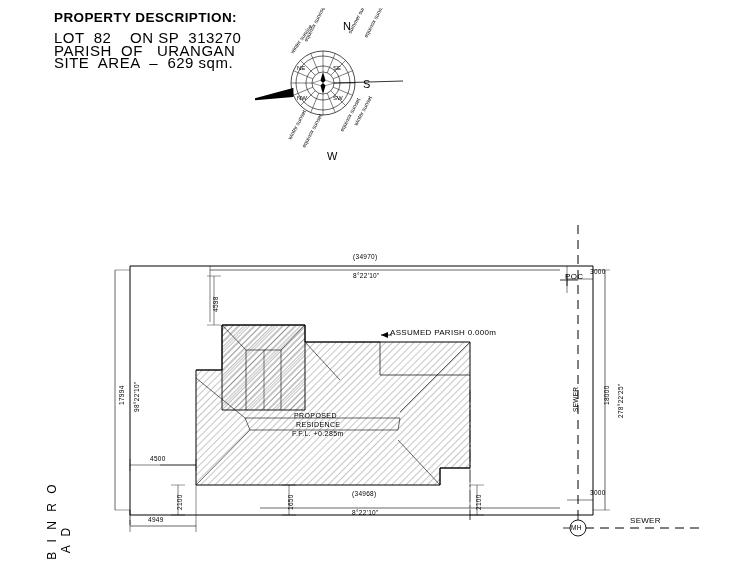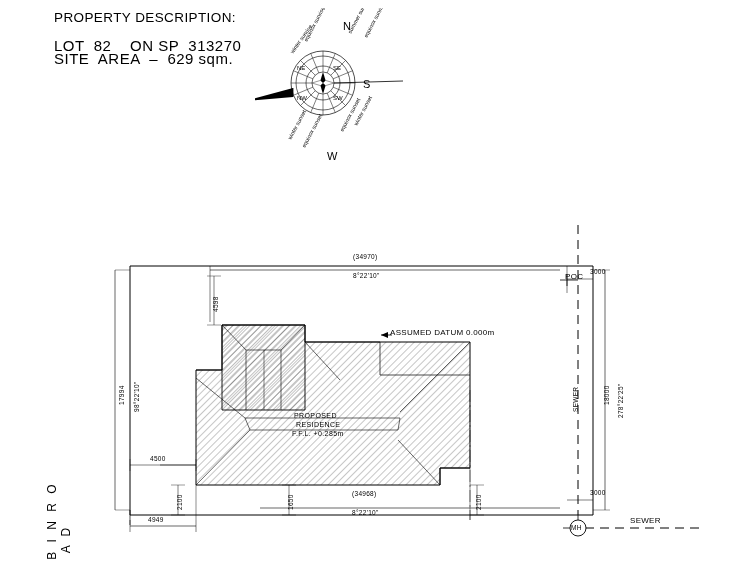--- a/index.html
+++ b/index.html
@@ -22,23 +22,23 @@
   }
   
   .prop-block {
     position: absolute;
     left: 54px;
     top: 10px;
     width: 220px;
   }
   .prop-title {
     font-size: 13.5px;
-    font-weight: normal;
+    font-weight: bold;
     letter-spacing: 0.4px;
-    margin-bottom: 15px;
+    margin-bottom: 7px;
   }
   .prop-line {
     font-size: 15px;
     letter-spacing: 0.5px;
     line-height: 12.5px;
     white-space: pre;
   }
   
   .compass {
     position: absolute;
@@ -95,20 +95,21 @@
   }
 </style>
 </head>
 <body>
 
 <div class="root">
 
   <div class="prop-block">
     <div class="prop-title">PROPERTY  DESCRIPTION:</div>
     <div class="prop-line">LOT  82    ON SP  313270</div>
+    <div class="prop-line">PARISH  OF   URANGAN</div>
     <div class="prop-line">SITE  AREA  –  629 sqm.</div>
   </div>
 
   <div class="compass">
     <svg width="180" height="160" viewBox="0 0 180 160">
       <g transform="translate(68,75)">
 
         <circle cx="0" cy="0" r="32" fill="none" stroke="#000" stroke-width="0.7"></circle>
         <circle cx="0" cy="0" r="27" fill="none" stroke="#000" stroke-width="0.6"></circle>
         <circle cx="0" cy="0" r="17" fill="none" stroke="#000" stroke-width="0.6"></circle>
@@ -318,21 +319,21 @@
     <div class="lbl rot" style="left:176px; top:320px;">2100</div>
     
     <div class="lbl rot" style="left:475px; top:320px;">2100</div>
     
     <div class="lbl rot" style="left:287px; top:320px;">1650</div>
 
     
     <div class="lbl" style="left:148px; top:326px;">4949</div>
 
     
-    <div class="lbl big" style="left:390px; top:138px;">ASSUMED DATUM  0.000m</div>
+    <div class="lbl big" style="left:390px; top:138px;">ASSUMED PARISH  0.000m</div>
 
     
     <div class="txt-proposed" style="left:294px; top:222px;">PROPOSED</div>
     <div class="txt-proposed" style="left:296px; top:231px;">RESIDENCE</div>
     <div class="txt-proposed" style="left:292px; top:240px;">F.F.L. +0.285m</div>
 
     
     <div class="hand" style="left:132px; top:340px;">6000</div>
     <div class="hand" style="left:176px; top:340px; font-size:13px;">S/C</div>
 

